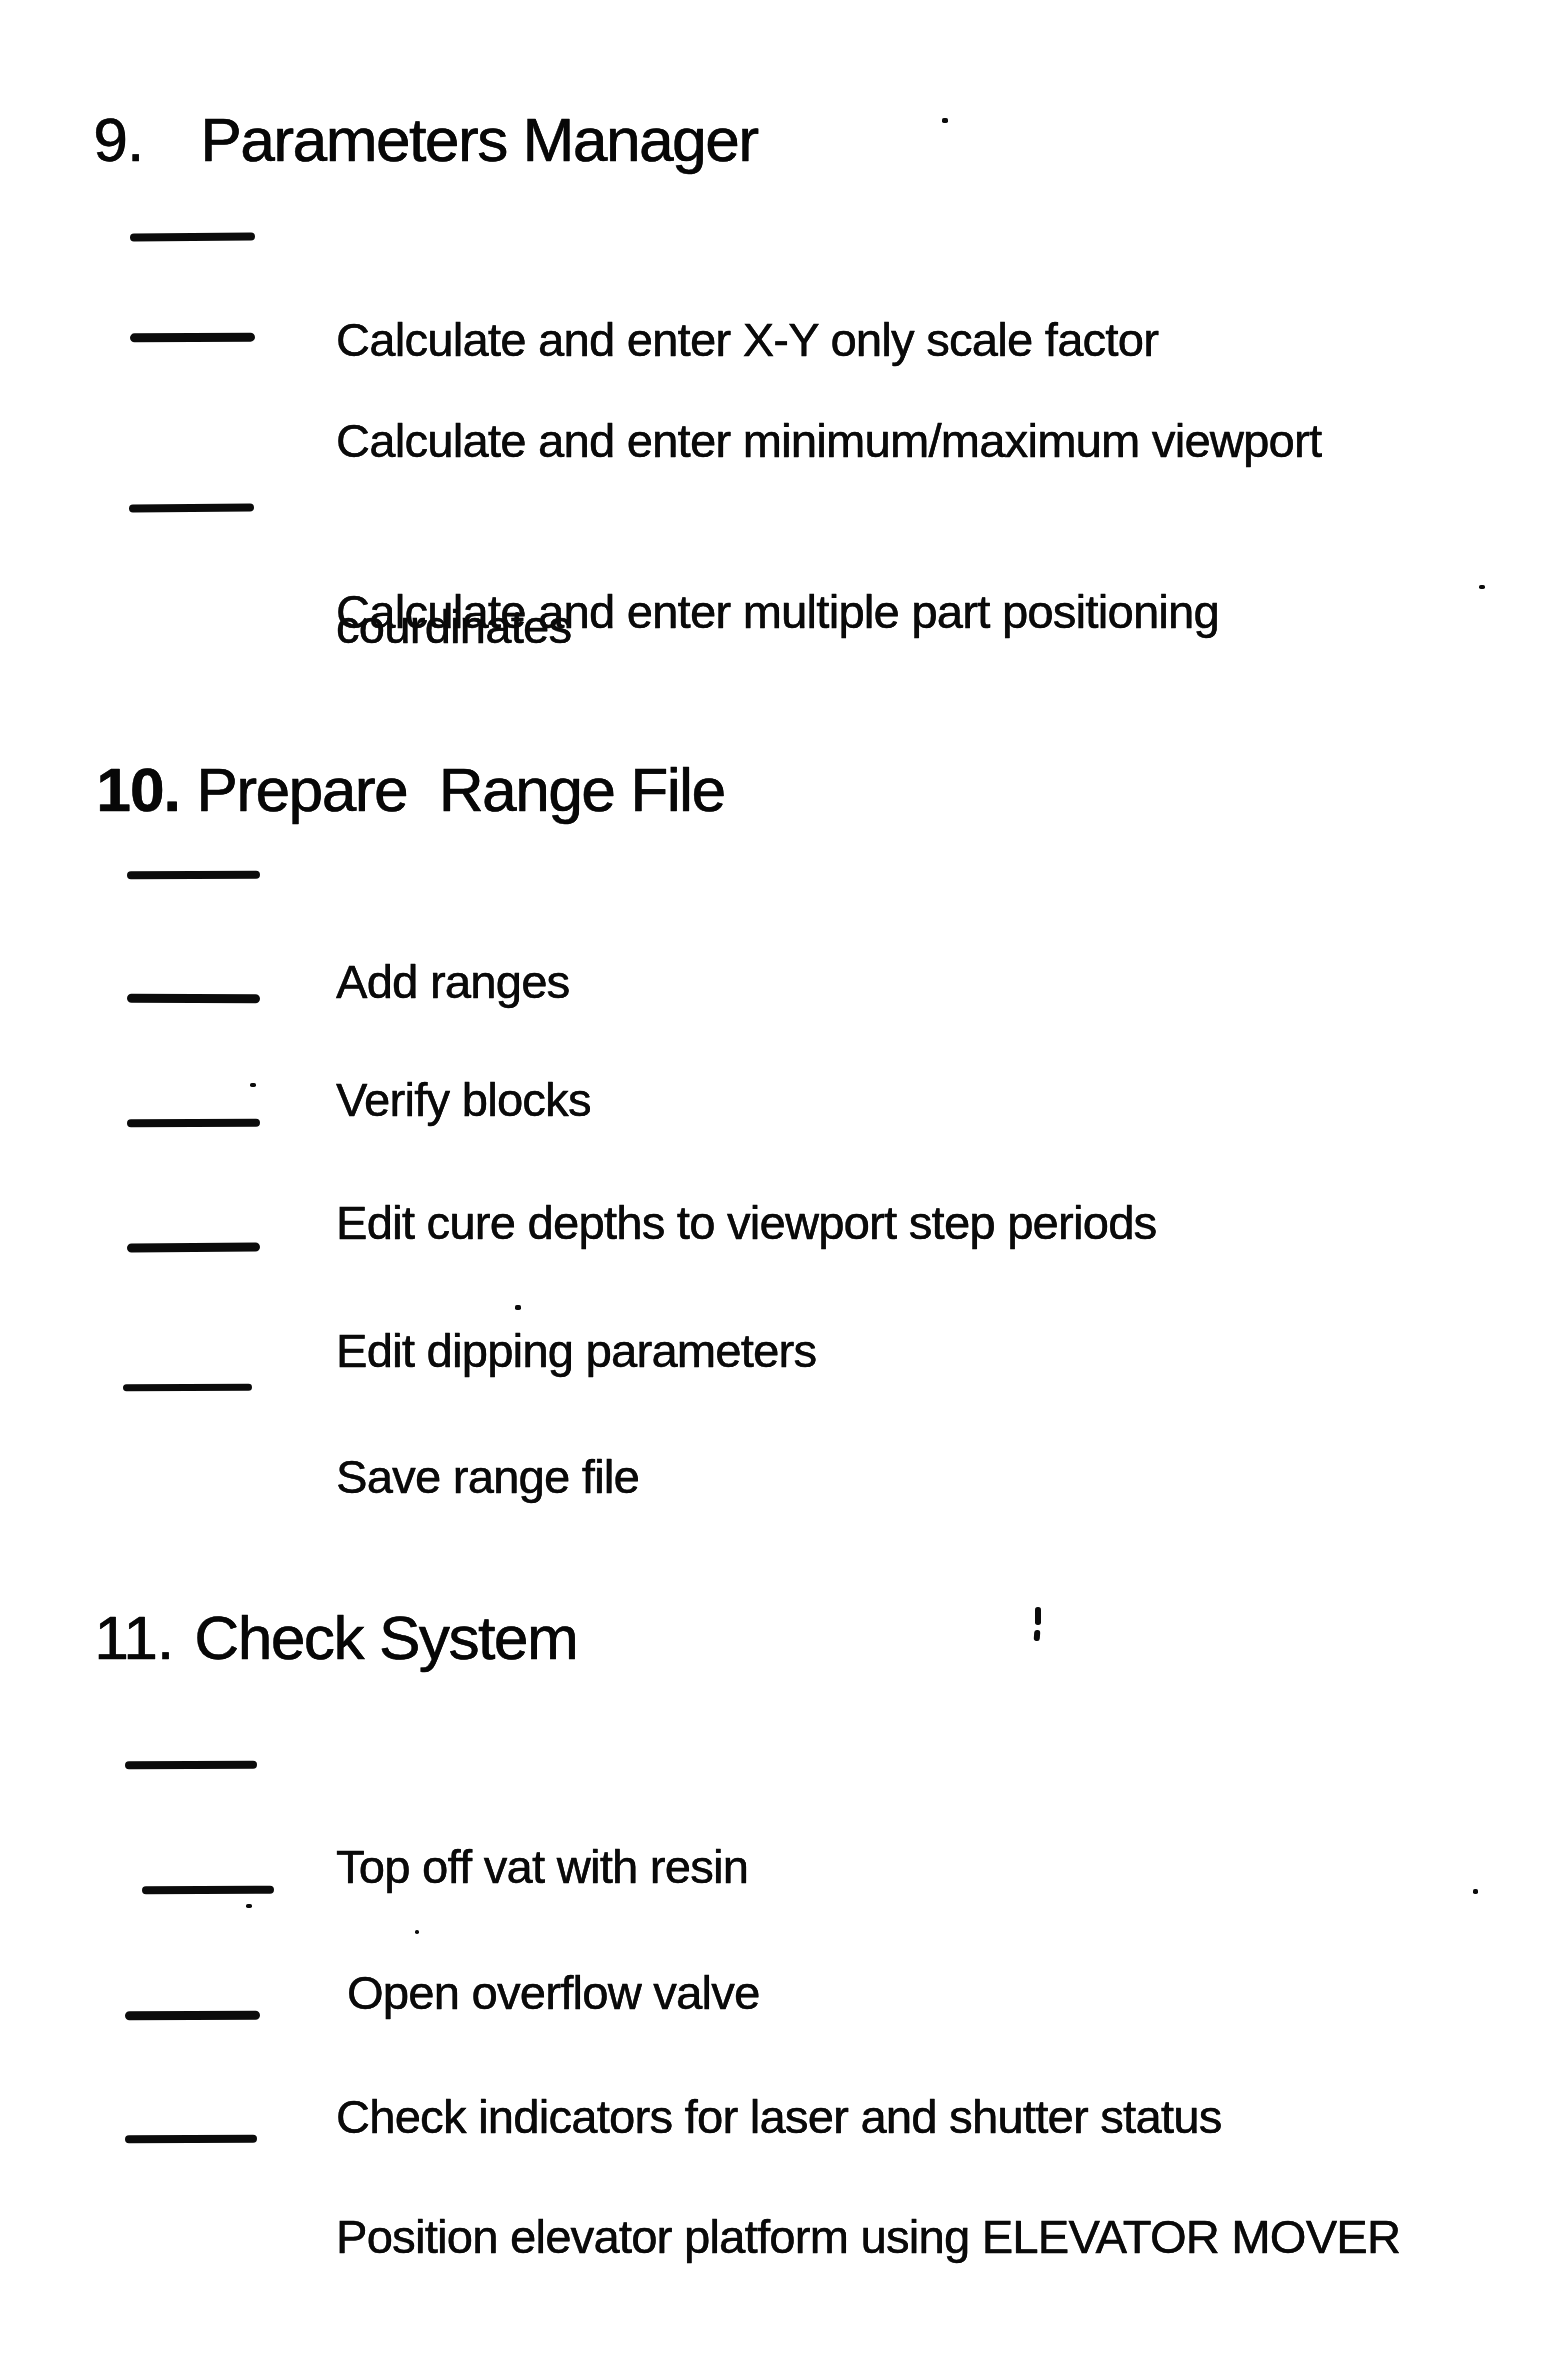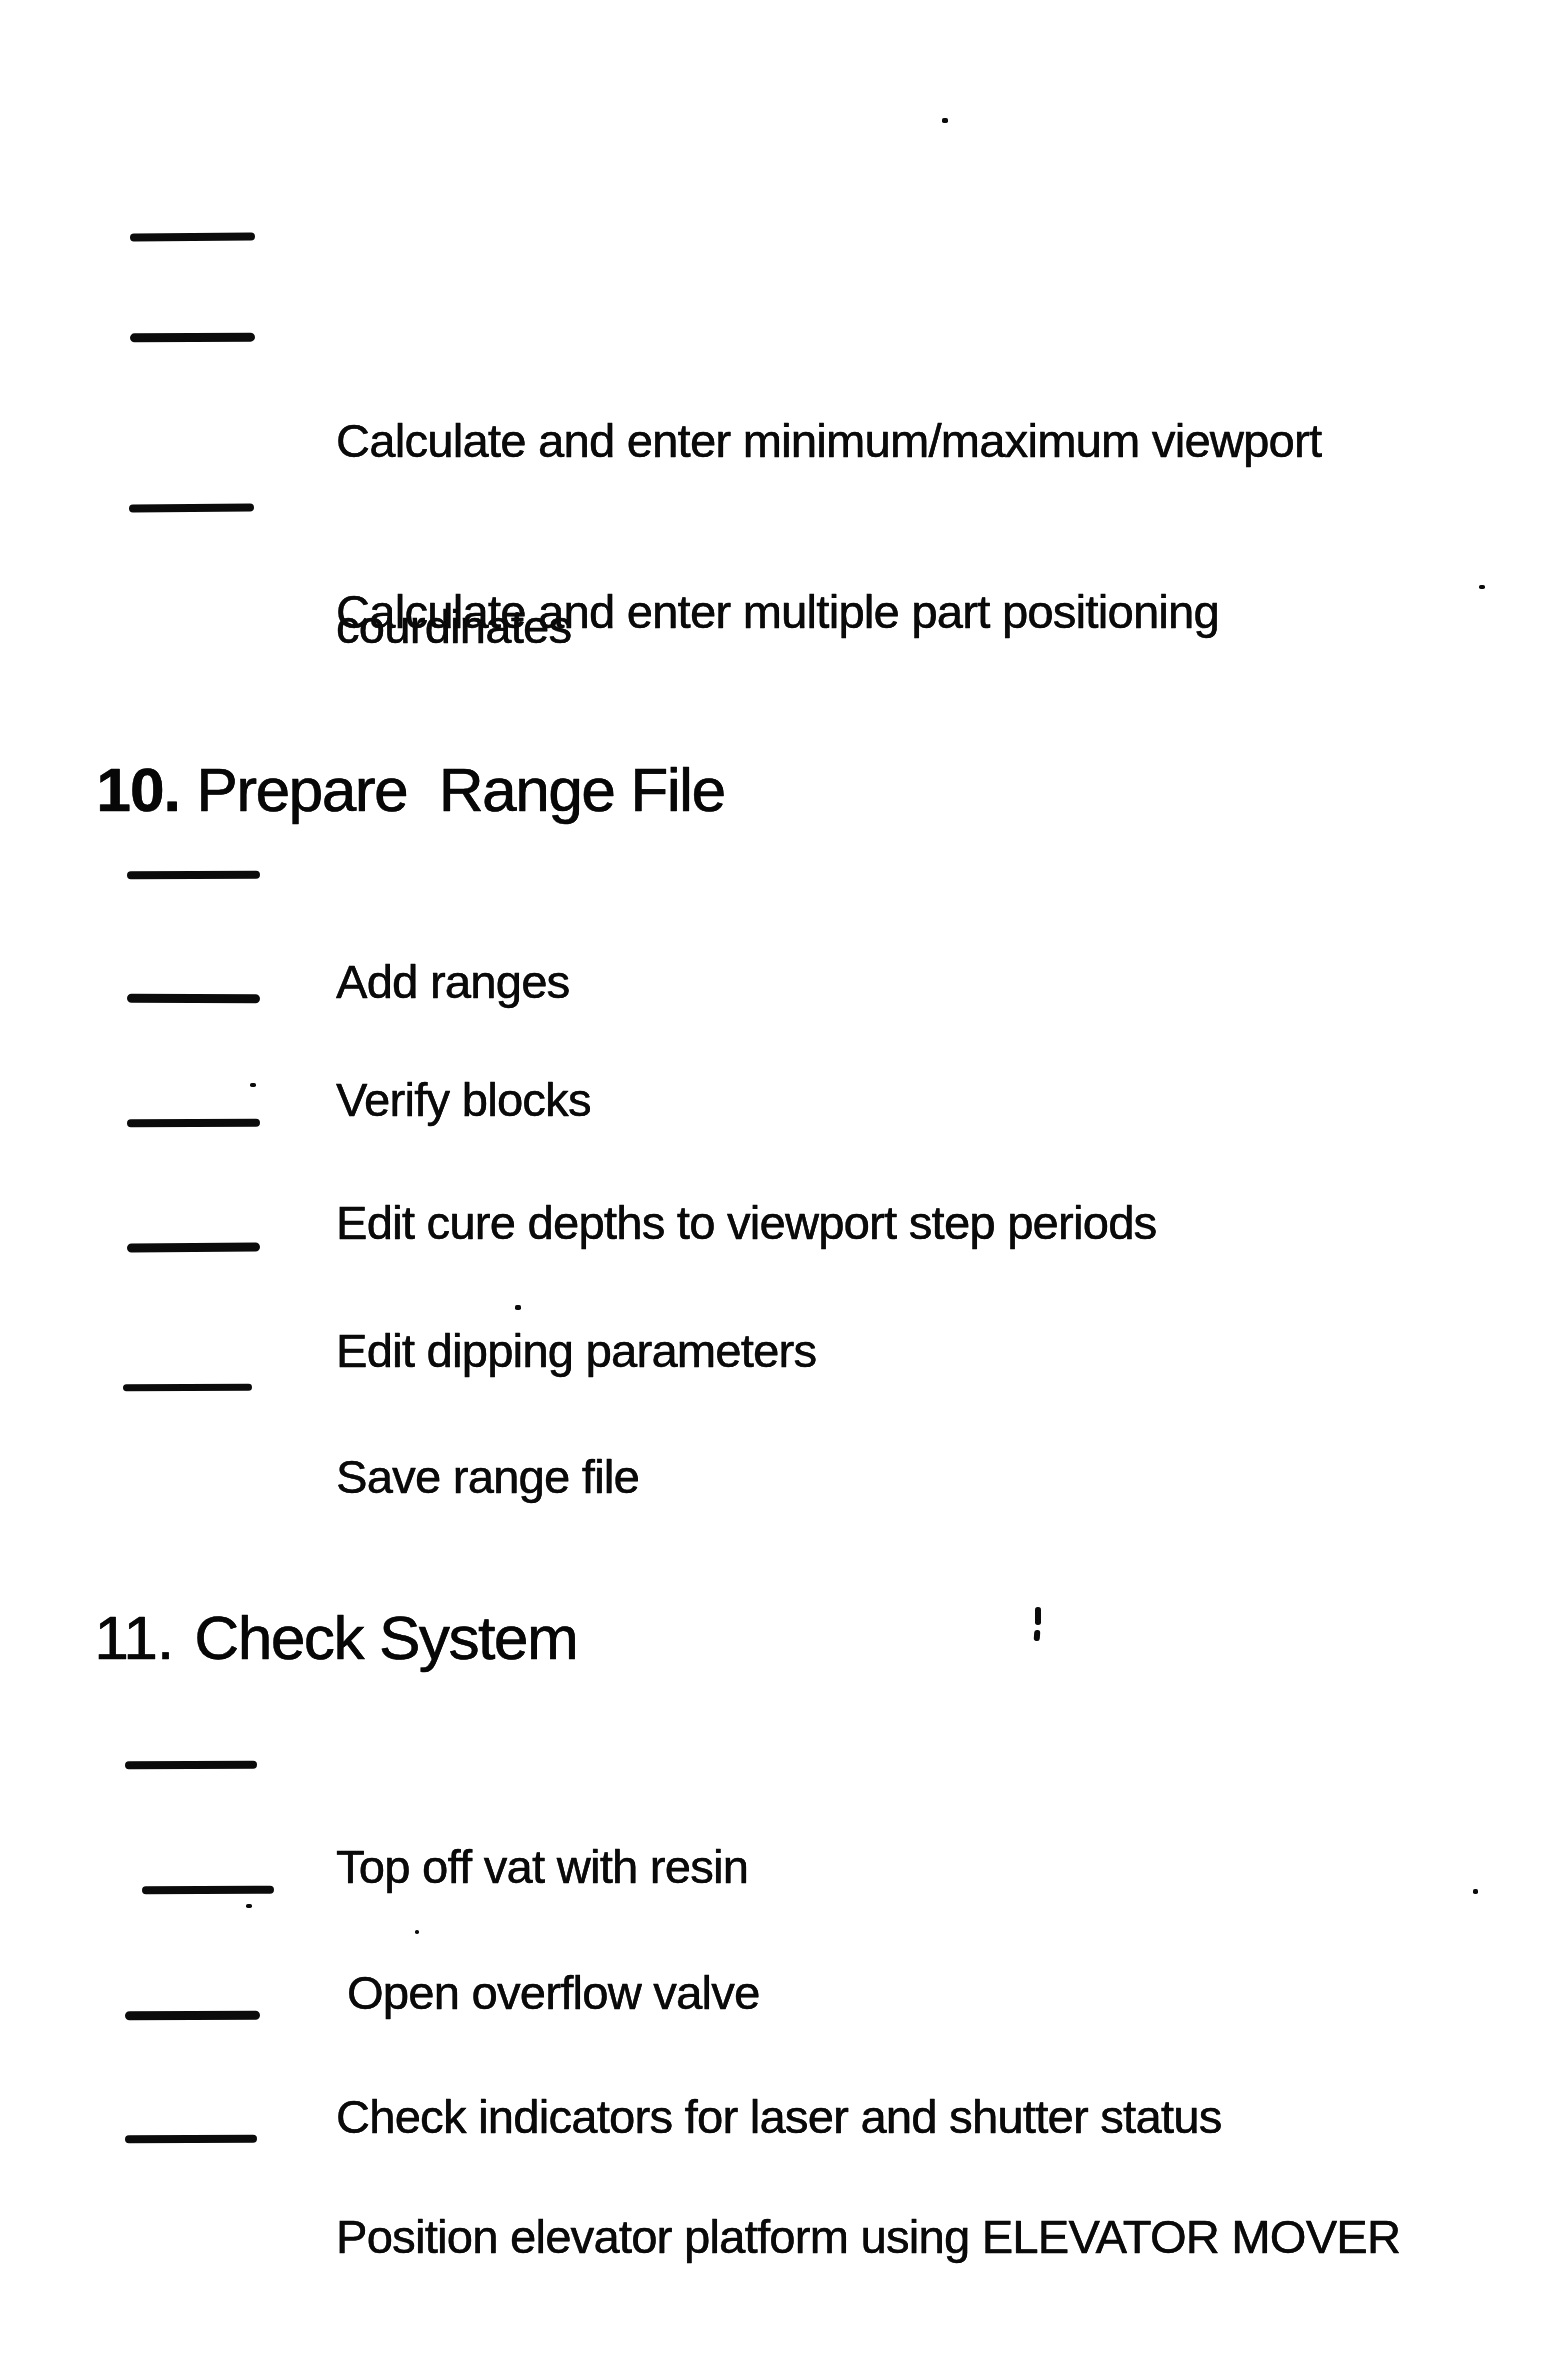--- a/index.html
+++ b/index.html
@@ -49,22 +49,28 @@
     position: absolute;
     background: #0b0b0b;
     border-radius: 1.8px;
   }
 </style>
 </head>
 <body>
 
 <div id="page">
 
+  <div class="heading h9" style="left:30px; top:47px;">
+    <span class="num">9.</span><span>Parameters Manager</span>
+  </div>
 
   <div class="blank" style="left:130px; top:233px; width:125px; height:8.2px; transform:rotate(-0.4deg);"></div>
+  <div class="item" style="left:336px; top:185px;">
+    <span class="line">Calculate and enter X-Y only scale factor</span>
+  </div>
 
   <div class="blank" style="left:130px; top:333px; width:125px; height:9px; transform:rotate(-0.3deg);"></div>
   <div class="item" style="left:336px; top:286px;">
     <span class="line">Calculate and enter minimum/maximum viewport</span>
     <span class="line">courdinates</span>
   </div>
 
   <div class="blank" style="left:129px; top:504px; width:125px; height:8.2px; transform:rotate(-0.5deg);"></div>
   <div class="item" style="left:336px; top:457px;">
     <span class="line">Calculate and enter multiple part positioning</span>

